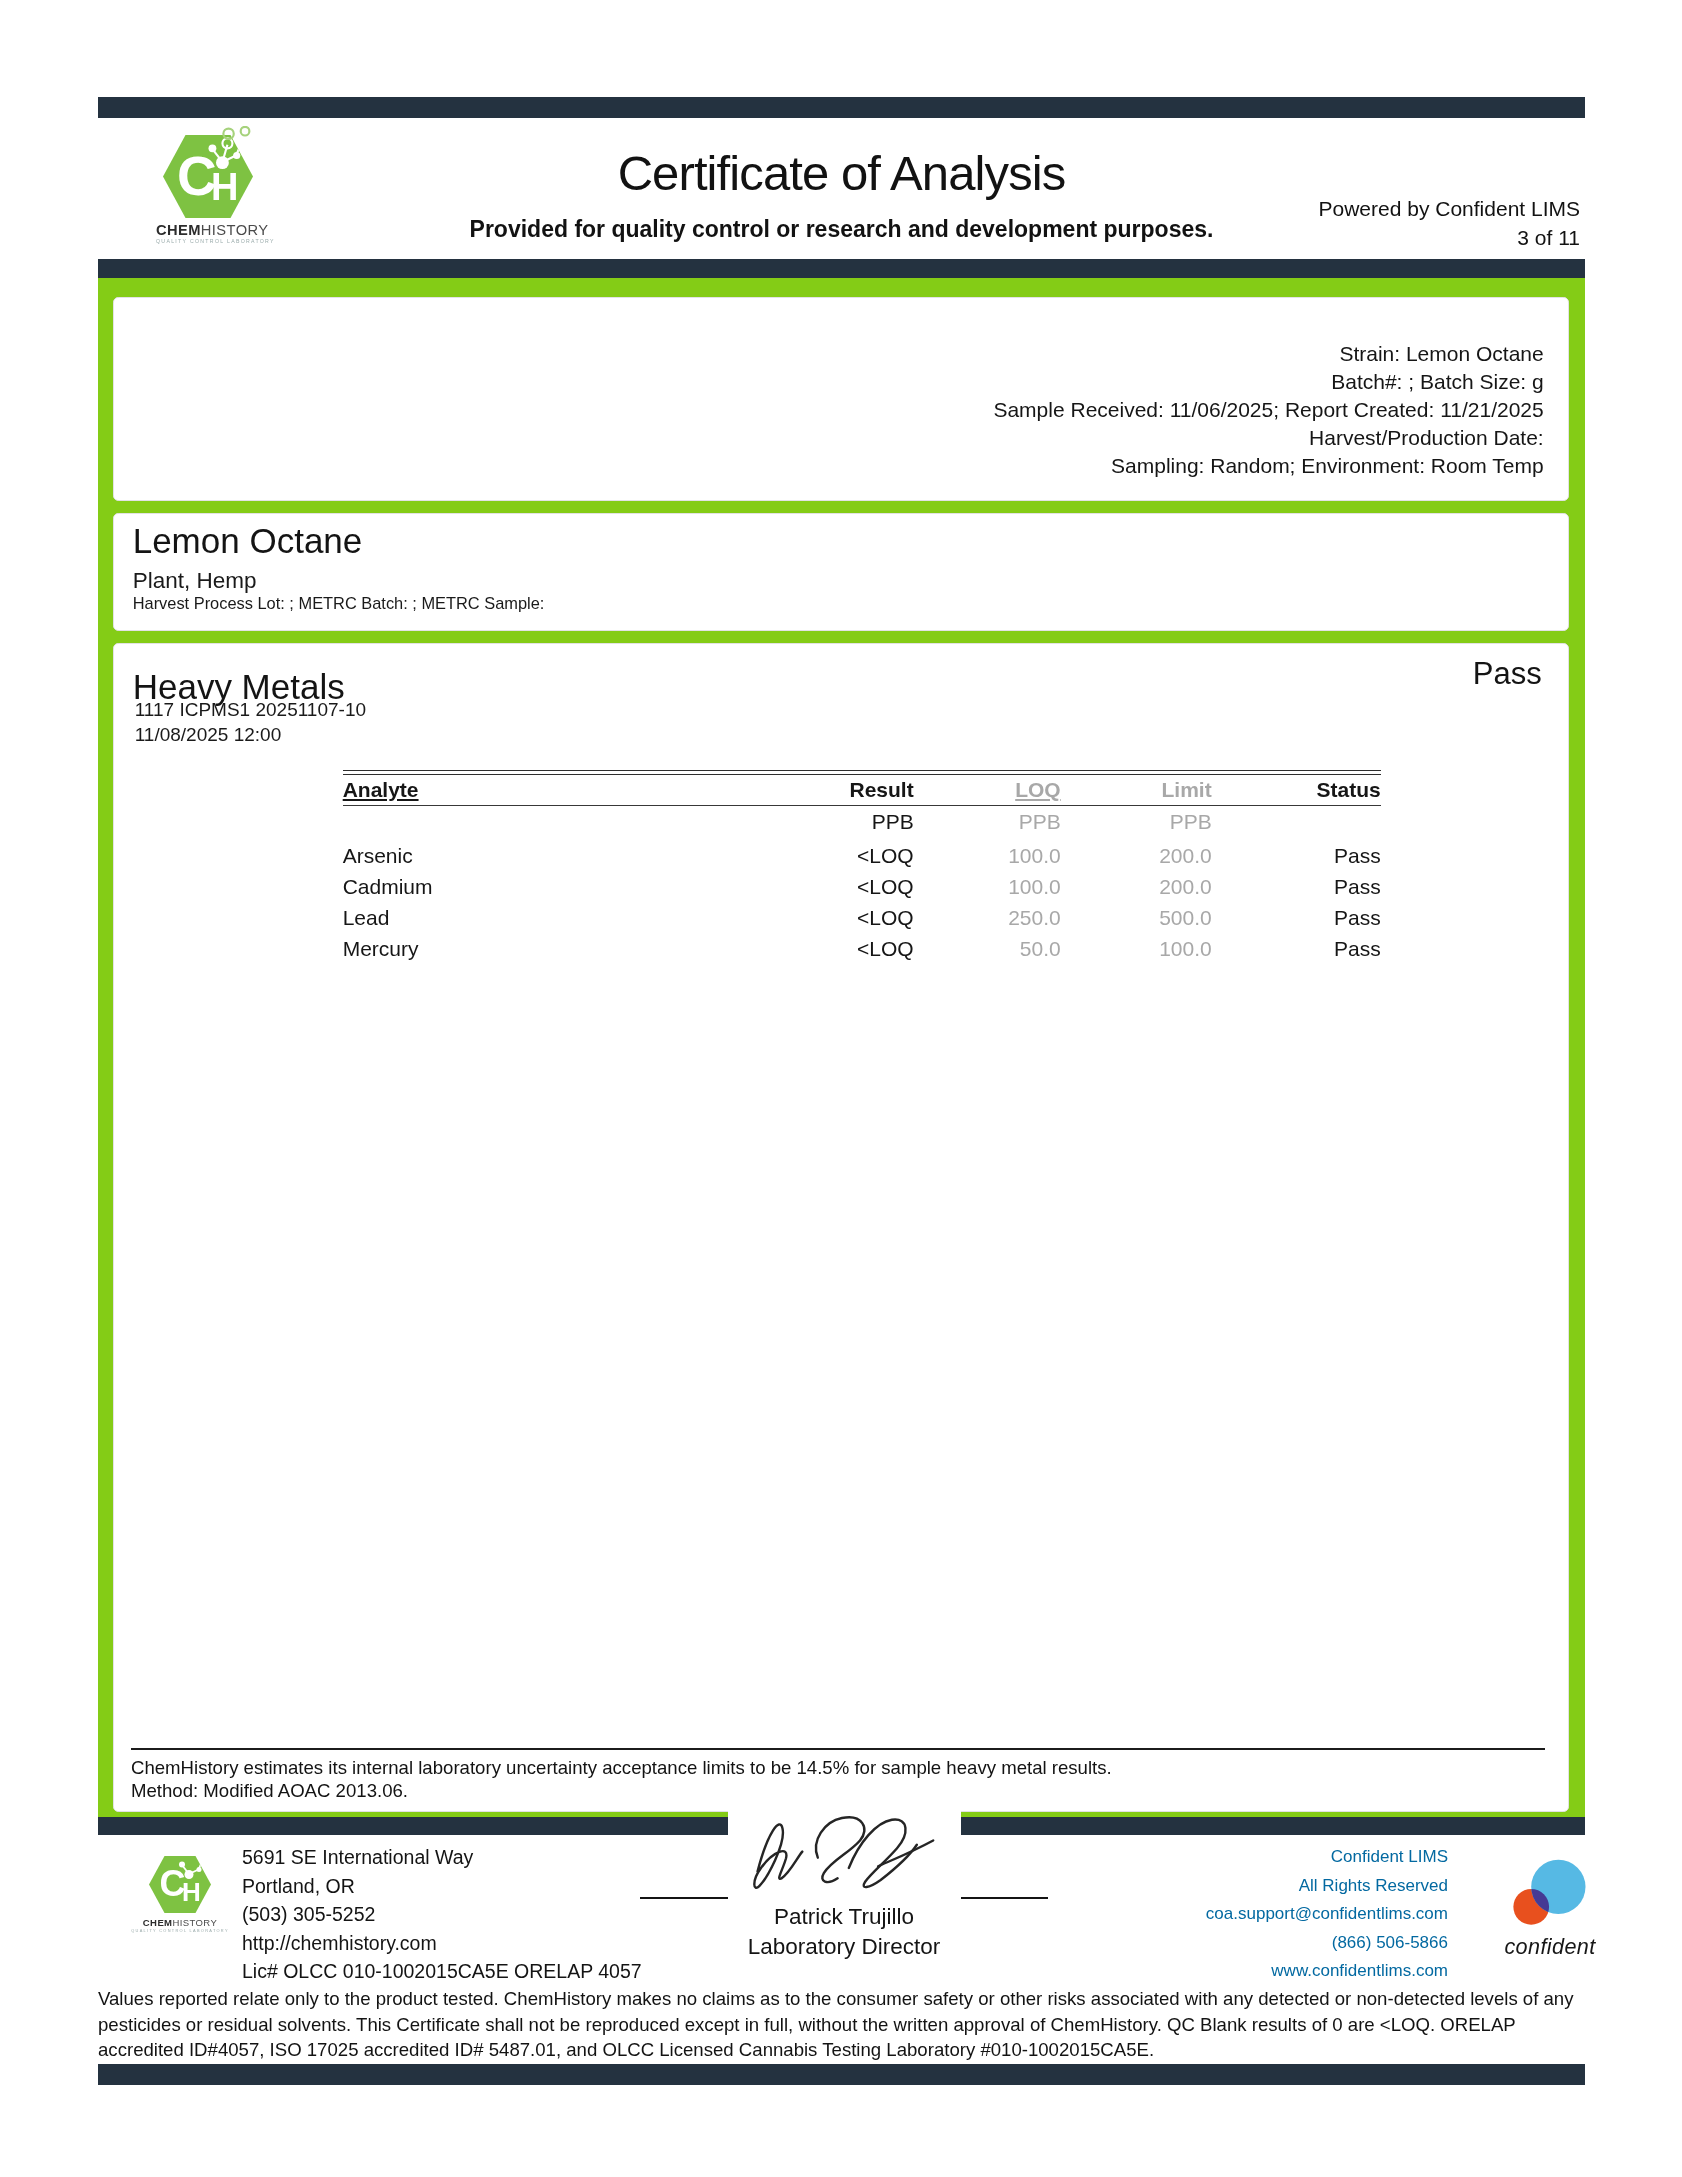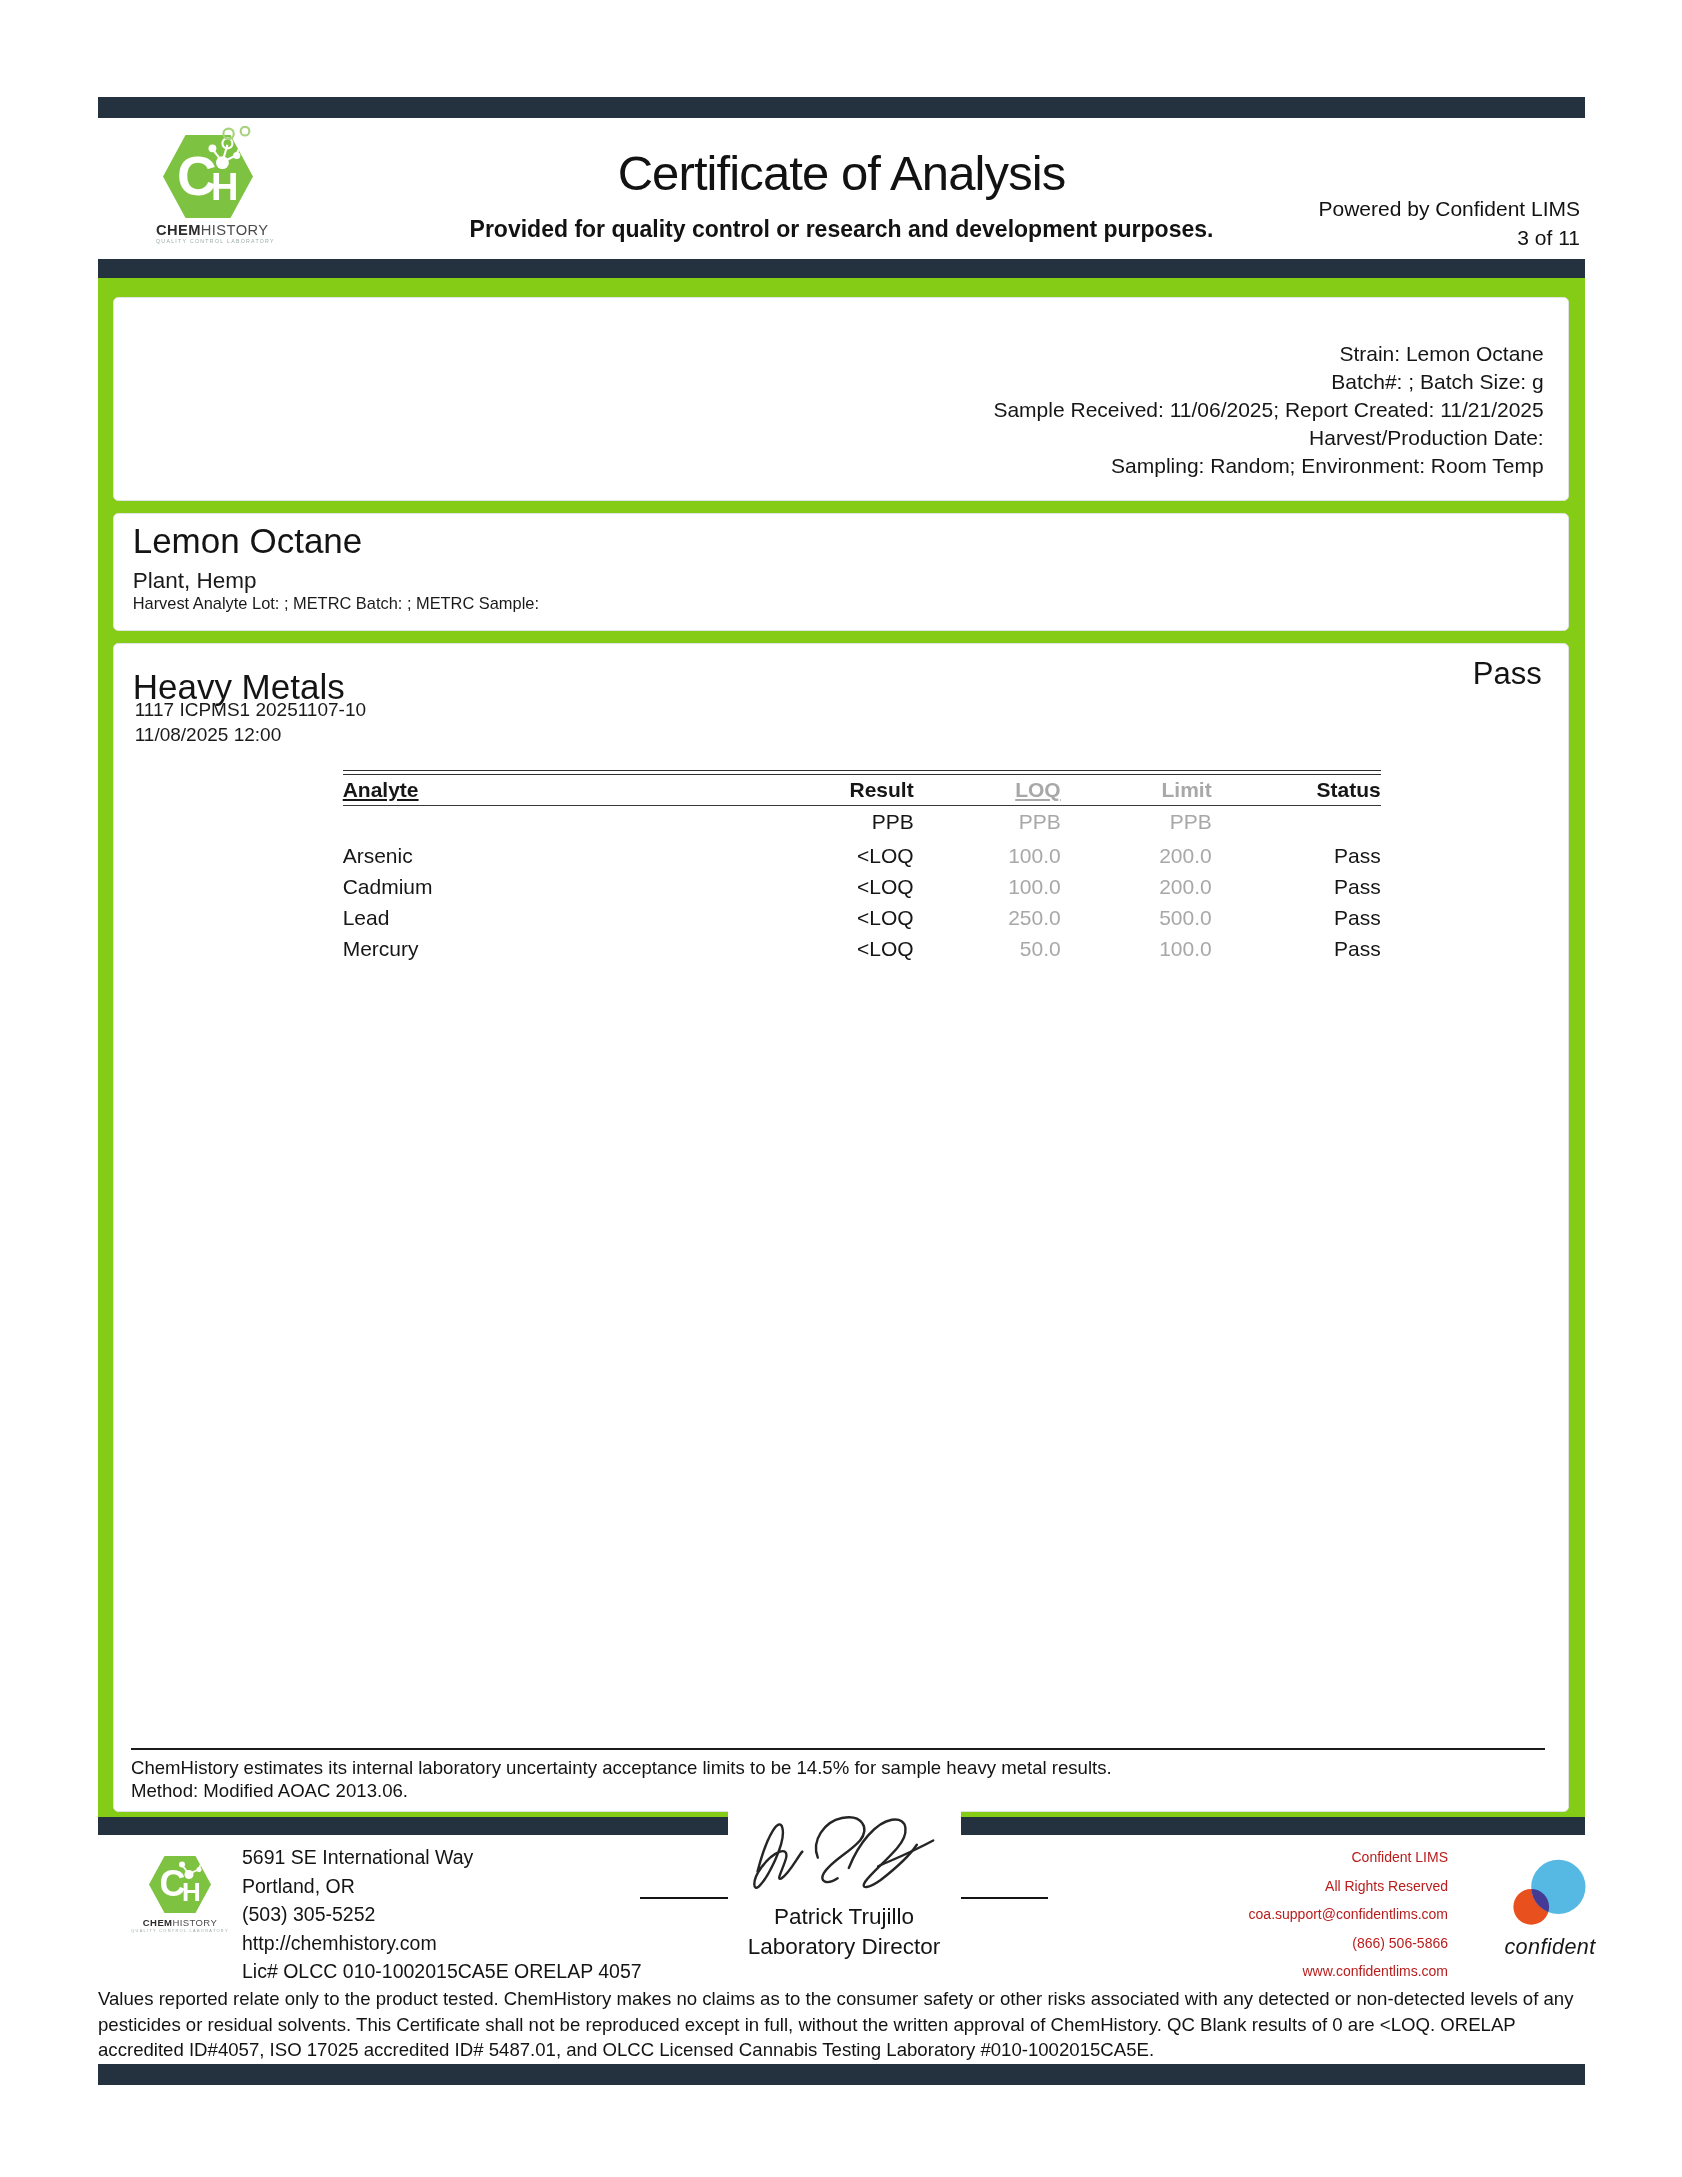--- a/index.html
+++ b/index.html
@@ -80,21 +80,21 @@
   tr.units td { padding:4.3px 0 7px 0; }
 
   .footnote { position:absolute; left:17.3px; right:22.5px; bottom:8.6px;
               font-size:18.6px; line-height:23px; color:#131313; }
   .footnote-rule { border-top:2.6px solid #1c1c1c; margin-bottom:6px; }
 
   
   .f-logo { position:absolute; left:130px; top:1856px; width:100px; text-align:center; }
   .f-address { position:absolute; left:242px; top:1843px; font-size:19.5px; line-height:28.5px; color:#141414; }
   .f-lims { position:absolute; right:235px; top:1843px; text-align:right;
-            font-size:14px; line-height:28.5px; color:#b91c1c; }
+            font-size:17px; line-height:28.5px; color:#0369a1; }
 
   .f-sig { position:absolute; left:640px; top:1806px; width:408px; text-align:center; }
   .sig-wrap { display:inline-block; background:#fff; padding:0 12px; position:relative; z-index:5; }
   .sig-wrap svg { display:block; width:209px; height:93px; }
   .sig-line { border-top:2.6px solid #141414; margin-top:-5.2px; }
   .sig-name  { font-size:22.5px; margin-top:5.2px;  color:#141414; }
   .sig-title { font-size:22.5px; margin-top:3.5px;  color:#141414; }
 
   .f-confident { position:absolute; left:1492px; top:1854px; width:116px; text-align:center; }
   .f-confident svg { display:block; margin:0 auto; width:95px; height:80px; }
@@ -154,21 +154,21 @@
       <div>Batch#: ; Batch Size:  g</div>
       <div>Sample Received: 11/06/2025; Report Created: 11/21/2025</div>
       <div>Harvest/Production Date:</div>
       <div>Sampling: Random; Environment: Room Temp</div>
     </div>
   </div>
 
   <div class="card card-sample">
     <div class="sample-name">Lemon Octane</div>
     <div class="sample-type">Plant, Hemp</div>
-    <div class="sample-meta">Harvest Analyte Lot: ; METRC Batch: ; METRC Sample:</div>
+    <div class="sample-meta">Harvest Process Lot: ; METRC Batch: ; METRC Sample:</div>
   </div>
 
   <div class="card card-main">
     <div class="section-title">Heavy Metals</div>
     <div class="section-status">Pass</div>
     <div class="section-sub1">1117 ICPMS1 20251107-10</div>
     <div class="section-sub2">11/08/2025 12:00</div>
 
     <div class="table-wrap">
       <table class="hm">

